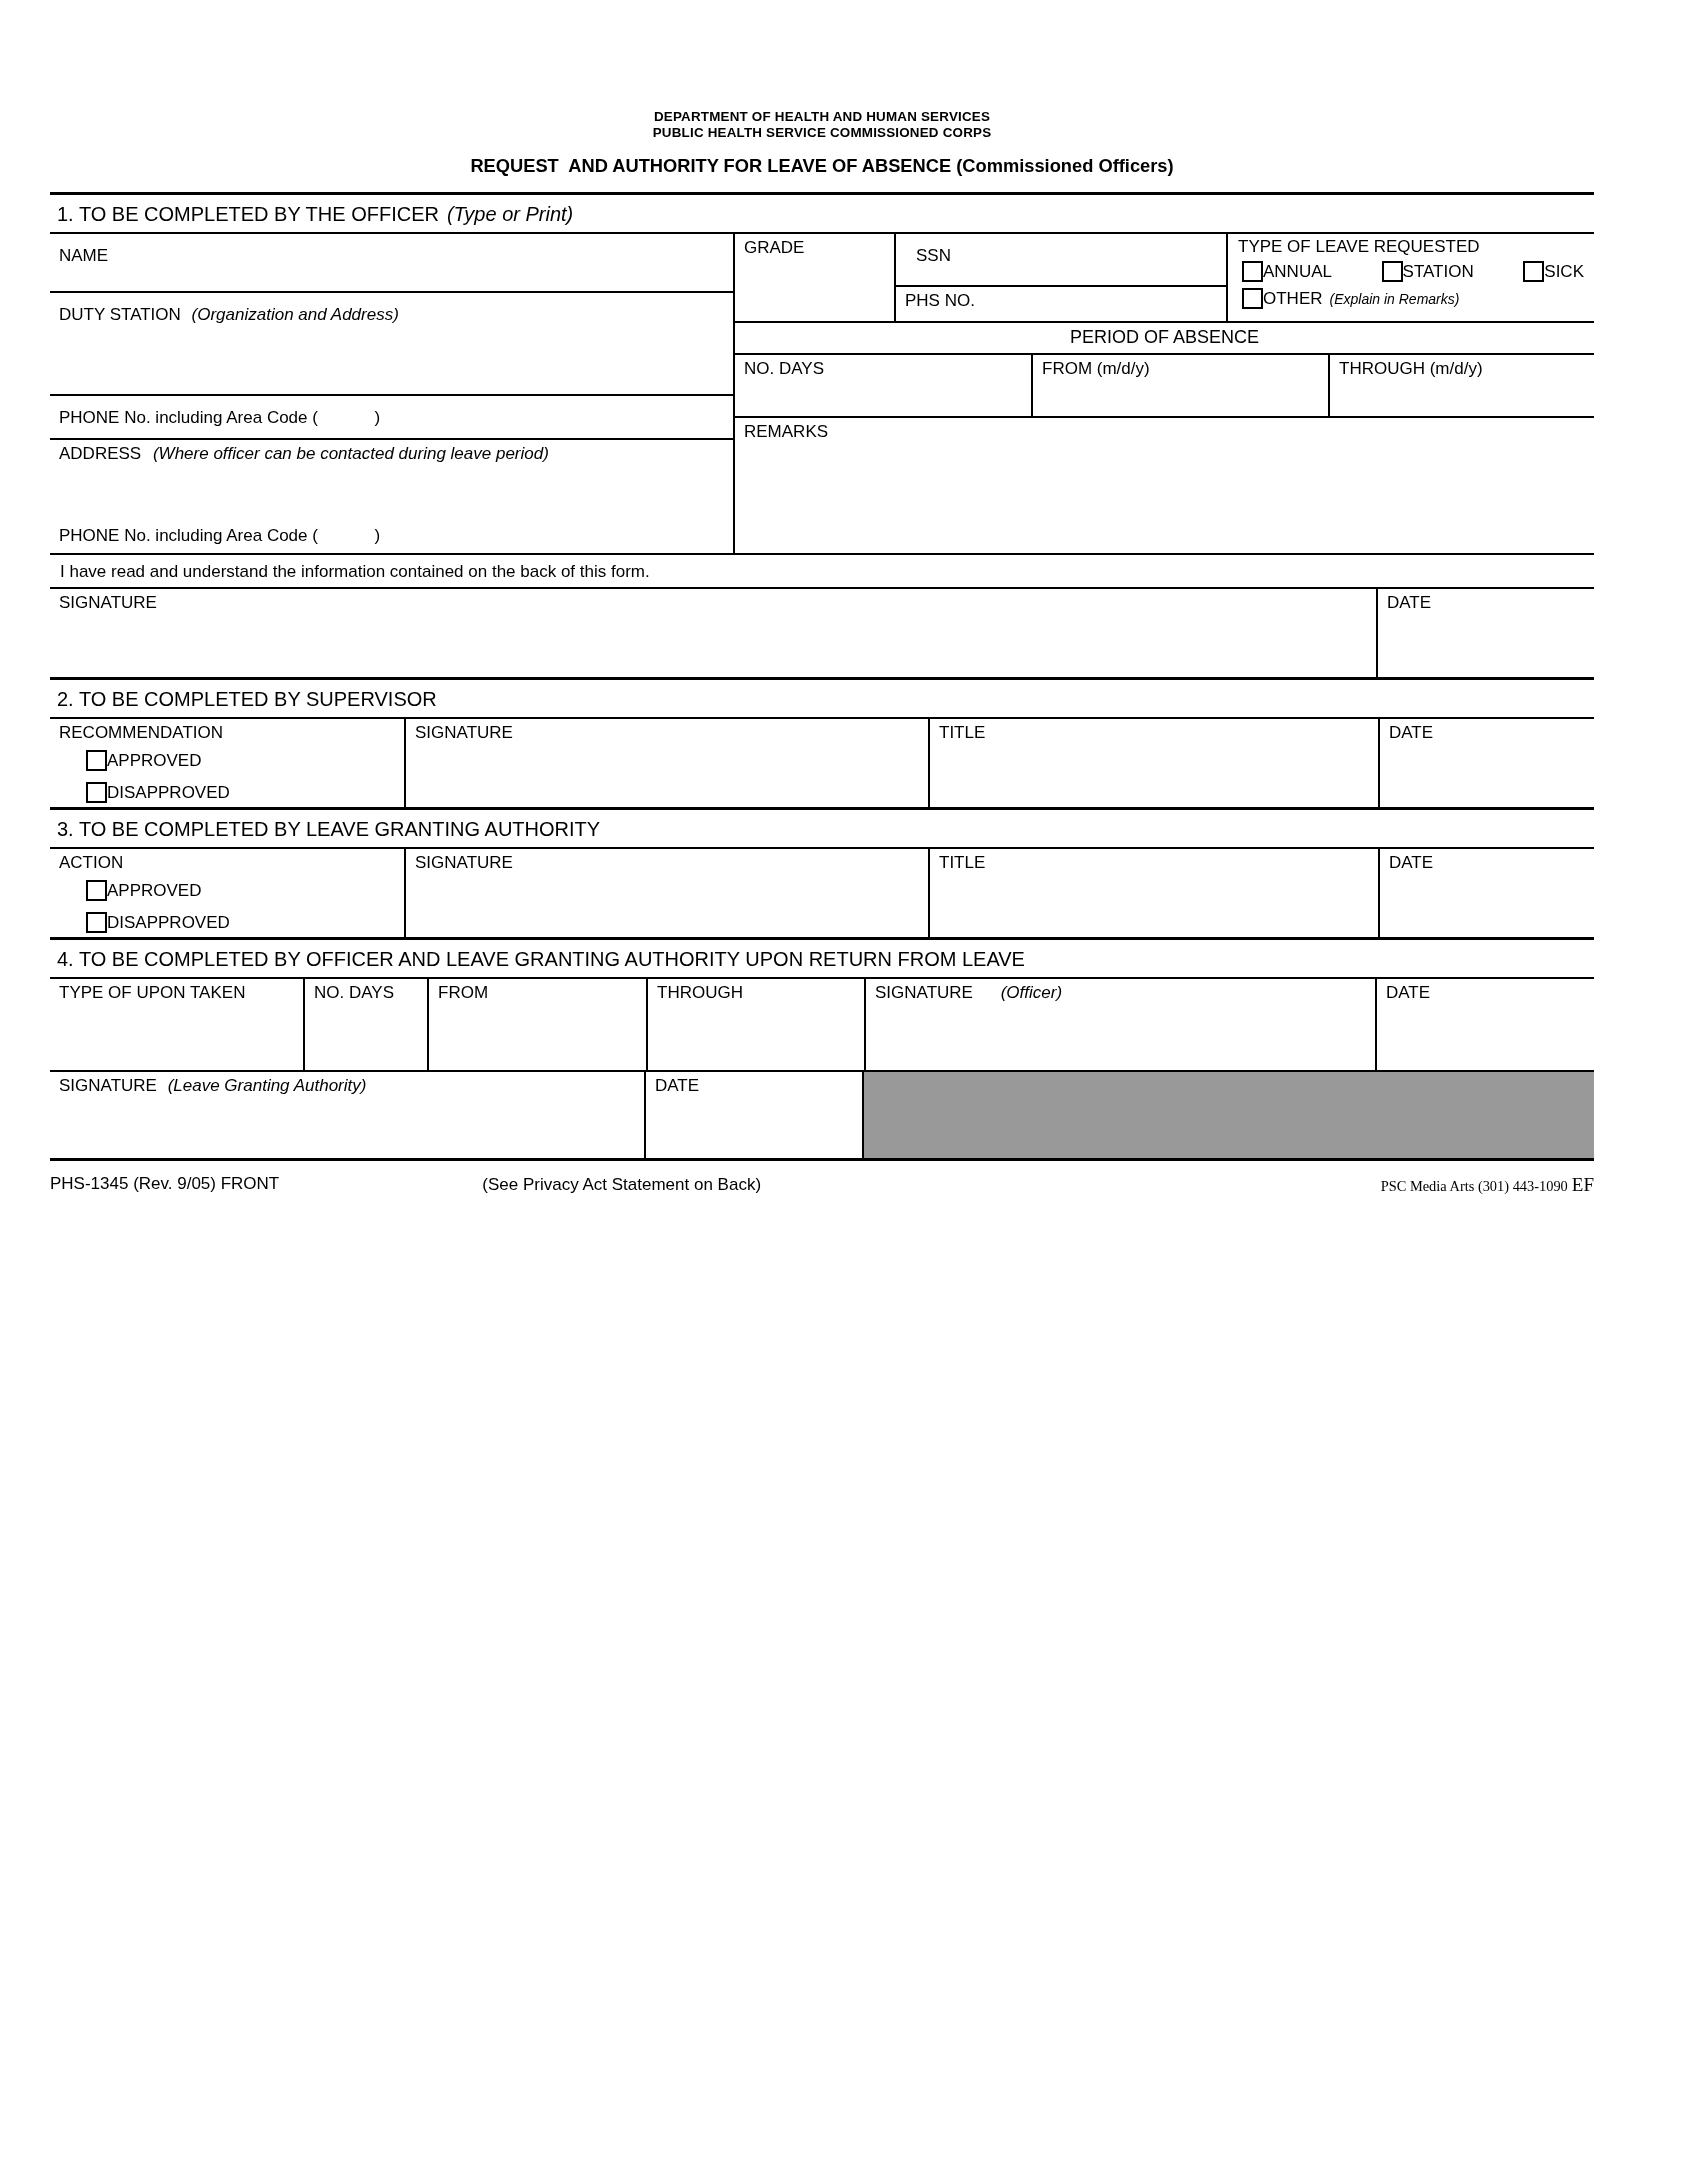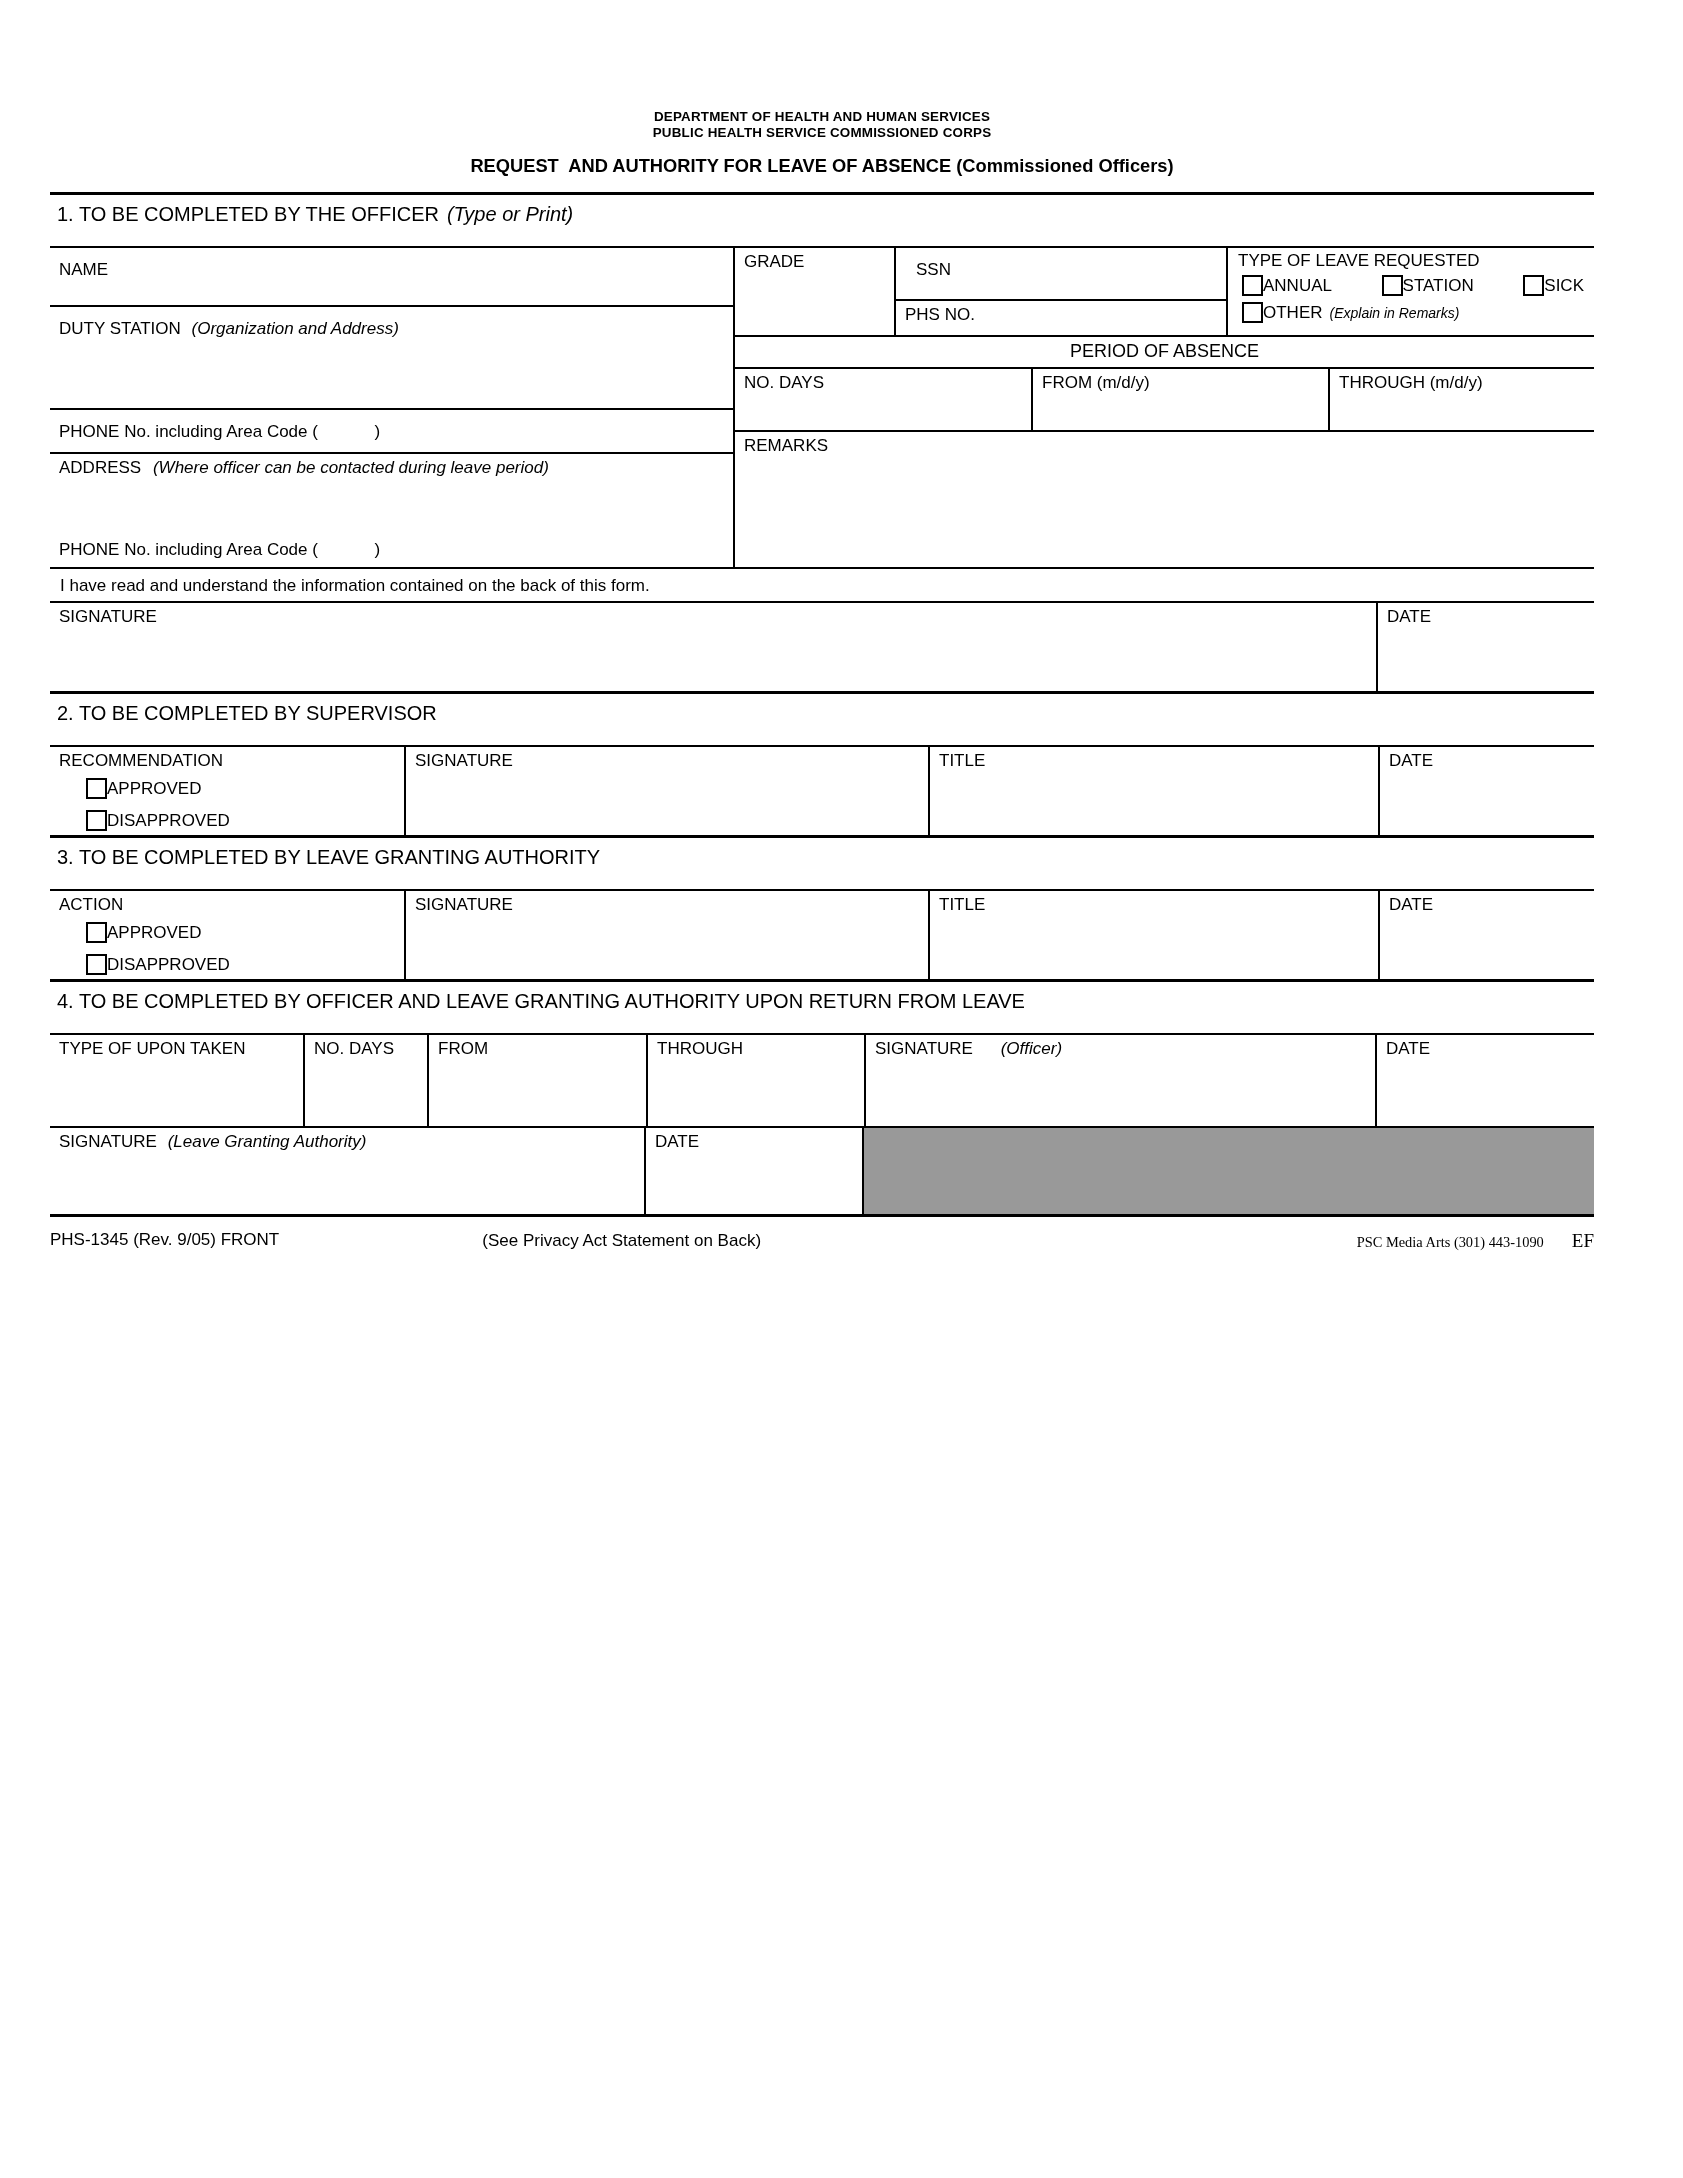--- a/index.html
+++ b/index.html
@@ -10,21 +10,21 @@
   .sheet { position:relative; width:1683px; height:2178px; overflow:hidden; background:#fff; }
   .form  { position:absolute; left:50px; top:109px; width:1544px; }
 
   
   .hdr { text-align:center; }
   .agency { font-size:13.4px; font-weight:bold; line-height:16px; letter-spacing:0.2px; }
   .title  { font-size:18.3px; font-weight:bold; margin-top:14px; white-space:pre; }
   .rule   { border-bottom:3px solid var(--ink); margin-top:15px; }
 
   
-  .sec-head { font-size:20px; padding:8px 0 20px 7px; border-bottom:2px solid var(--ink);
+  .sec-head { font-size:20px; padding:8px 0 6px 7px; border-bottom:2px solid var(--ink);
               display:flex; align-items:baseline; }
   .sec-head .note { font-style:italic; margin-left:8px; }
 
   .it { font-style:italic; }
   .pre { white-space:pre; }
   .lblpad { padding:4px 6px 0 9px; font-size:17px; }
 
   
   .band { border-bottom:2px solid var(--ink); }
   .band.heavy { border-bottom-width:3px; }
@@ -75,21 +75,21 @@
   .s4r1 { display:flex; height:93px; }
   .w258{width:255px;} .w125{width:124px;} .w221{width:219px;} .w220{width:218px;} .w516{width:511px;}
   .s4r2 { display:flex; height:89px; }
   .w602{width:596px;}
   .shaded { flex:1; background:var(--shade); }
   .flex1 { flex:1; }
 
   
   .footer { position:relative; margin-top:13px; height:28px; font-size:17px; }
   .f-center { position:absolute; left:28%; top:1px; }
-  .f-right  { position:absolute; right:0; top:0; display:flex; align-items:baseline; gap:28px;
+  .f-right  { position:absolute; right:0; top:0; display:flex; align-items:baseline; gap:4px;
               font-family:"Liberation Serif","DejaVu Serif",serif; }
   .f-credit { font-size:14.4px; }
   .f-ef { font-size:19px; }
 </style>
 </head>
 <body>
 
 <div class="sheet">
   <div class="form">
 

